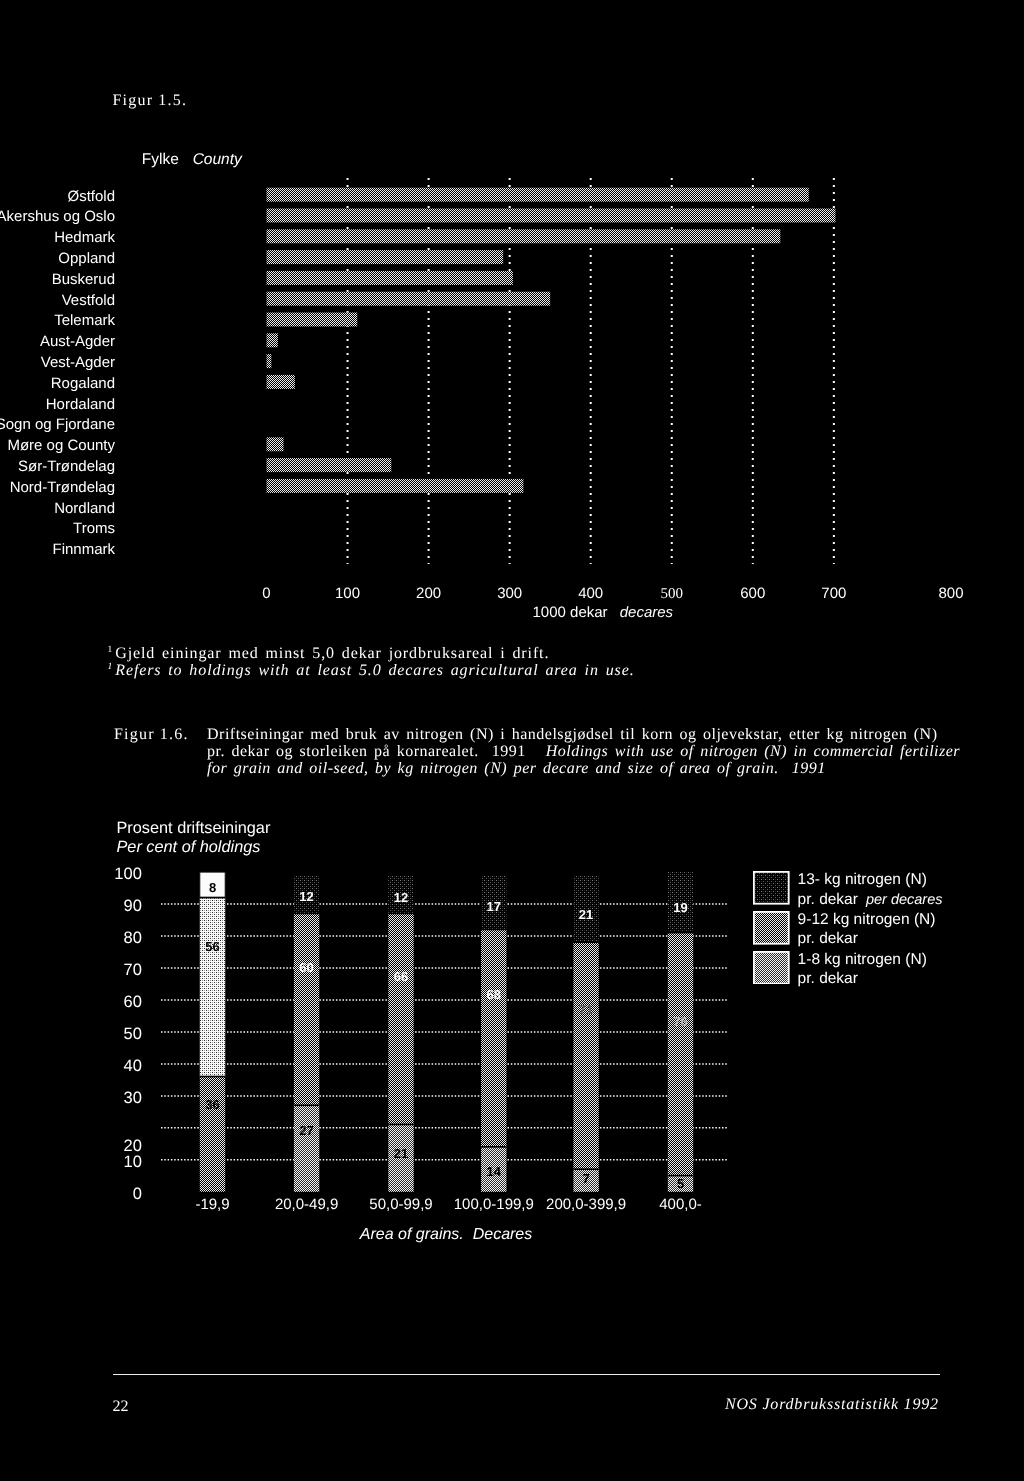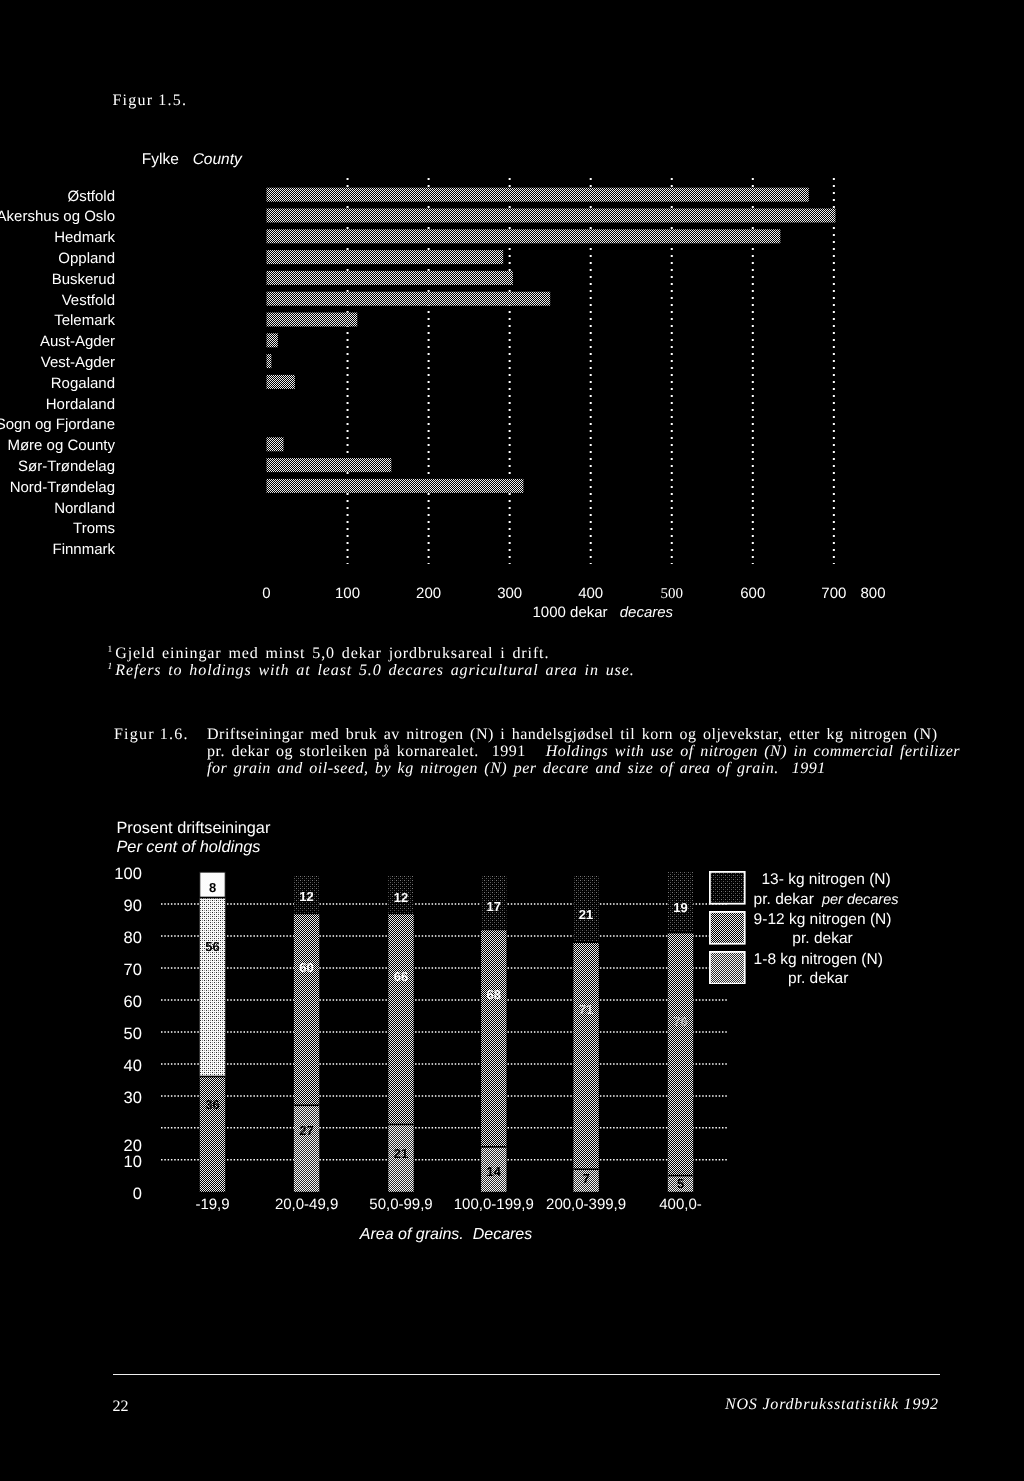--- a/index.html
+++ b/index.html
@@ -31,21 +31,21 @@
 .c1-xlabel .ital{margin-left:8px;}
 
 .fnote{position:absolute;left:107.5px;font-family:"Liberation Serif",serif;font-size:16px;white-space:pre;letter-spacing:0.88px;word-spacing:2px;line-height:17.2px;}
 .fnote sup{font-size:9.5px;vertical-align:super;line-height:0;margin-right:3px;letter-spacing:0;}
 .fn1{top:645px;}
 .fn2{top:662px;}
 
 .c2-ylabel{position:absolute;left:116.5px;top:818.5px;font-size:16.3px;line-height:19.4px;white-space:pre;}
 .c2-xlabel{position:absolute;left:246px;width:400px;top:1226px;text-align:center;font-size:16px;line-height:18.1px;white-space:pre;}
 
-.legend{position:absolute;left:709px;top:871.4px;text-align:center;}
+.legend{position:absolute;left:753px;top:871.4px;}
 
 .footrule{position:absolute;left:112.5px;top:1373.5px;width:827px;height:1.6px;background:#eee;}
 .footer-l{position:absolute;left:112.5px;top:1398px;font-family:"Liberation Serif",serif;font-size:16px;line-height:17.2px;}
 .footer-r{position:absolute;left:725px;top:1396px;font-family:"Liberation Serif",serif;font-size:16px;letter-spacing:0.8px;line-height:17.2px;white-space:pre;}
 
 
 .chart1{position:absolute;left:0;top:0;width:892px;height:1481px;pointer-events:none;}
 .chart2{position:absolute;left:0;top:0;width:1024px;height:1481px;pointer-events:none;}
 .c1cat{position:absolute;right:777px;font-size:15px;line-height:18px;white-space:nowrap;text-align:right;}
 .c1tick{position:absolute;top:584.5px;font-size:15px;line-height:18px;transform:translateX(-50%);}
@@ -165,21 +165,21 @@
         <div class="c1cat" style="top: 520.4px;">Troms</div>
         <div class="c1cat" style="top: 541.2px;">Finnmark</div>
         <div class="c1tick" style="left: 266.5px;">0</div>
         <div class="c1tick" style="left: 347.55px;">100</div>
         <div class="c1tick" style="left: 428.6px;">200</div>
         <div class="c1tick" style="left: 509.65px;">300</div>
         <div class="c1tick" style="left: 590.7px;">400</div>
         <div class="c1tick" style="left: 671.75px; font-family: Liberation Serif, serif;">500</div>
         <div class="c1tick" style="left: 752.8px;">600</div>
         <div class="c1tick" style="left: 833.85px;">700</div>
-        <div class="c1tick" style="left: 873px; text-align: right;">800</div>
+        <div class="c1tick" style="left: 951px; text-align: right;">800</div>
       </div></div>
 
   <div class="c1-xlabel">
     <span>1000 dekar</span>
     <span class="ital sansital">decares</span>
   </div>
 
   <div class="fnote fn1"><sup>1</sup><span>Gjeld einingar med minst 5,0 dekar jordbruksareal i drift.</span></div>
   <div class="fnote fn2 ital"><sup>1</sup><span>Refers to holdings with at least 5.0 decares agricultural area in use.</span></div>
 
@@ -267,21 +267,21 @@
         <div class="c2tick" style="left: 306.6px;">20,0-49,9</div>
         <div class="c2val" style="left: 401px; top: 1145.26px; color: rgb(0, 0, 0);">21</div>
         <div class="c2val" style="left: 401px; top: 968.142px; color: rgb(255, 255, 255);">66</div>
         <div class="c2val" style="left: 401px; top: 889.176px; color: rgb(255, 255, 255);">12</div>
         <div class="c2tick" style="left: 401px;">50,0-99,9</div>
         <div class="c2val" style="left: 493.8px; top: 1163.16px; color: rgb(0, 0, 0);">14</div>
         <div class="c2val" style="left: 493.8px; top: 986.045px; color: rgb(255, 255, 255);">68</div>
         <div class="c2val" style="left: 493.8px; top: 897.808px; color: rgb(255, 255, 255);">17</div>
         <div class="c2tick" style="left: 493.8px;">100,0-199,9</div>
         <div class="c2val" style="left: 586.1px; top: 1169.87px; color: rgb(0, 0, 0);">7</div>
-        <div class="c2val" style="left: 586.1px; top: 1000.75px; color: #fde047;">71</div>
+        <div class="c2val" style="left: 586.1px; top: 1000.75px; color: #15803d;">71</div>
         <div class="c2val" style="left: 586.1px; top: 905.8px; color: rgb(255, 255, 255);">21</div>
         <div class="c2tick" style="left: 586.1px;">200,0-399,9</div>
         <div class="c2val" style="left: 680.5px; top: 1175.31px; color: rgb(0, 0, 0);">5</div>
         <div class="c2val" style="left: 680.5px; top: 1012.9px; color: #fca5a5;">76</div>
         <div class="c2val" style="left: 680.5px; top: 899.406px; color: rgb(255, 255, 255);">19</div>
         <div class="c2tick" style="left: 680.5px;">400,0-</div>
         <div class="c2ytick" style="top: 1184.6px;">0</div>
         <div class="c2ytick" style="top: 1152.63px;">10</div>
         <div class="c2ytick" style="top: 1120.66px; margin-top: 16px;">20</div>
         <div class="c2ytick" style="top: 1088.69px;">30</div>

